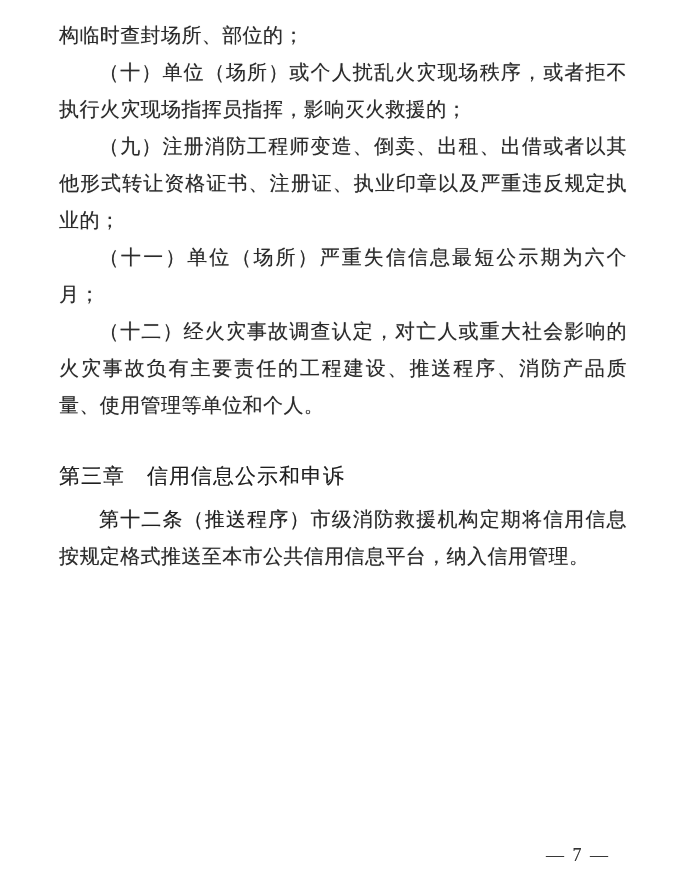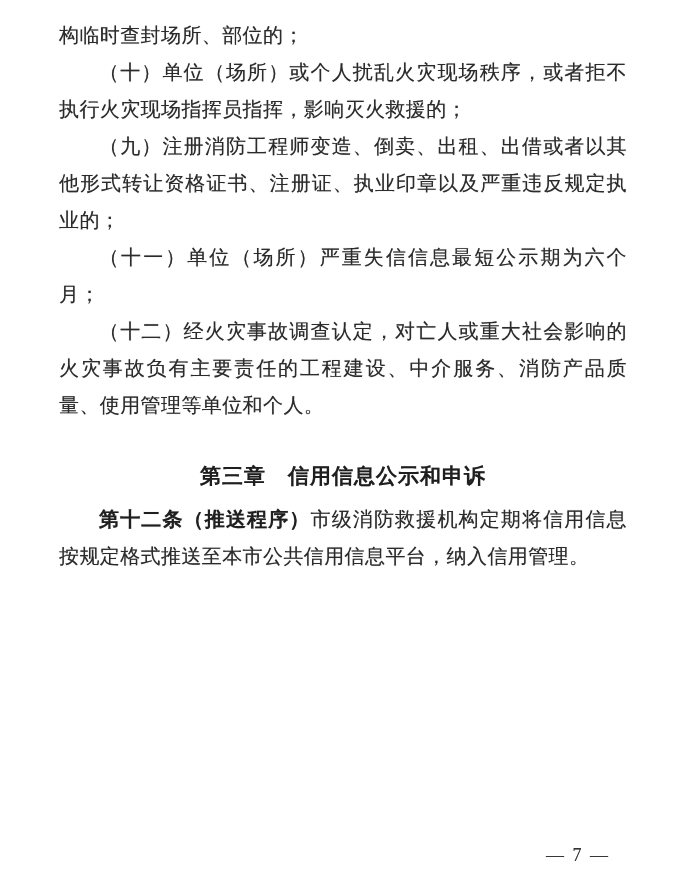--- a/index.html
+++ b/index.html
@@ -33,31 +33,31 @@
     color: #2b2b2b;
     letter-spacing: 0.4px;
     text-shadow: 0 0 0.7px rgba(43,43,43,0.55);
   }
   p.para.indent {
     text-indent: 2em;
   }
   .chapter-heading {
     margin: 33px 0 7px 0;
     font-family: "Liberation Sans", sans-serif;
-    font-weight: bold;
+    font-weight: normal;
     font-size: 21px;
     line-height: 37px;
-    text-align: center;
+    text-align: left;
     color: #1f1f1f;
     letter-spacing: 1px;
     text-shadow: 0 0 0.6px rgba(31,31,31,0.5);
   }
   .bold-prefix {
     font-family: "Liberation Sans", sans-serif;
-    font-weight: bold;
+    font-weight: normal;
     color: #1f1f1f;
   }
   .page-number {
     position: absolute;
     right: 76px;
     bottom: 13px;
     font-size: 18px;
     line-height: 22px;
     color: #333333;
     letter-spacing: 2px;
@@ -66,18 +66,18 @@
 </style>
 </head>
 <body>
 
 <div class="page">
   <div class="content">
       <p class="para">构临时查封场所、部位的；</p>
       <p class="para indent">（十）单位（场所）或个人扰乱火灾现场秩序，或者拒不执行火灾现场指挥员指挥，影响灭火救援的；</p>
       <p class="para indent">（九）注册消防工程师变造、倒卖、出租、出借或者以其他形式转让资格证书、注册证、执业印章以及严重违反规定执业的；</p>
       <p class="para indent">（十一）单位（场所）严重失信信息最短公示期为六个月；</p>
-      <p class="para indent">（十二）经火灾事故调查认定，对亡人或重大社会影响的火灾事故负有主要责任的工程建设、中介服务、消防产品质量、使用管理等单位和个人。</p>
+      <p class="para indent">（十二）经火灾事故调查认定，对亡人或重大社会影响的火灾事故负有主要责任的工程建设、推送程序、消防产品质量、使用管理等单位和个人。</p>
       <p class="chapter-heading">第三章　信用信息公示和申诉</p>
       <p class="para indent"><span class="bold-prefix">第十二条（推送程序）</span>市级消防救援机构定期将信用信息按规定格式推送至本市公共信用信息平台，纳入信用管理。</p>
     </div>
   <div class="page-number">— 7 —</div>
 </div>
 
 </body></html>

